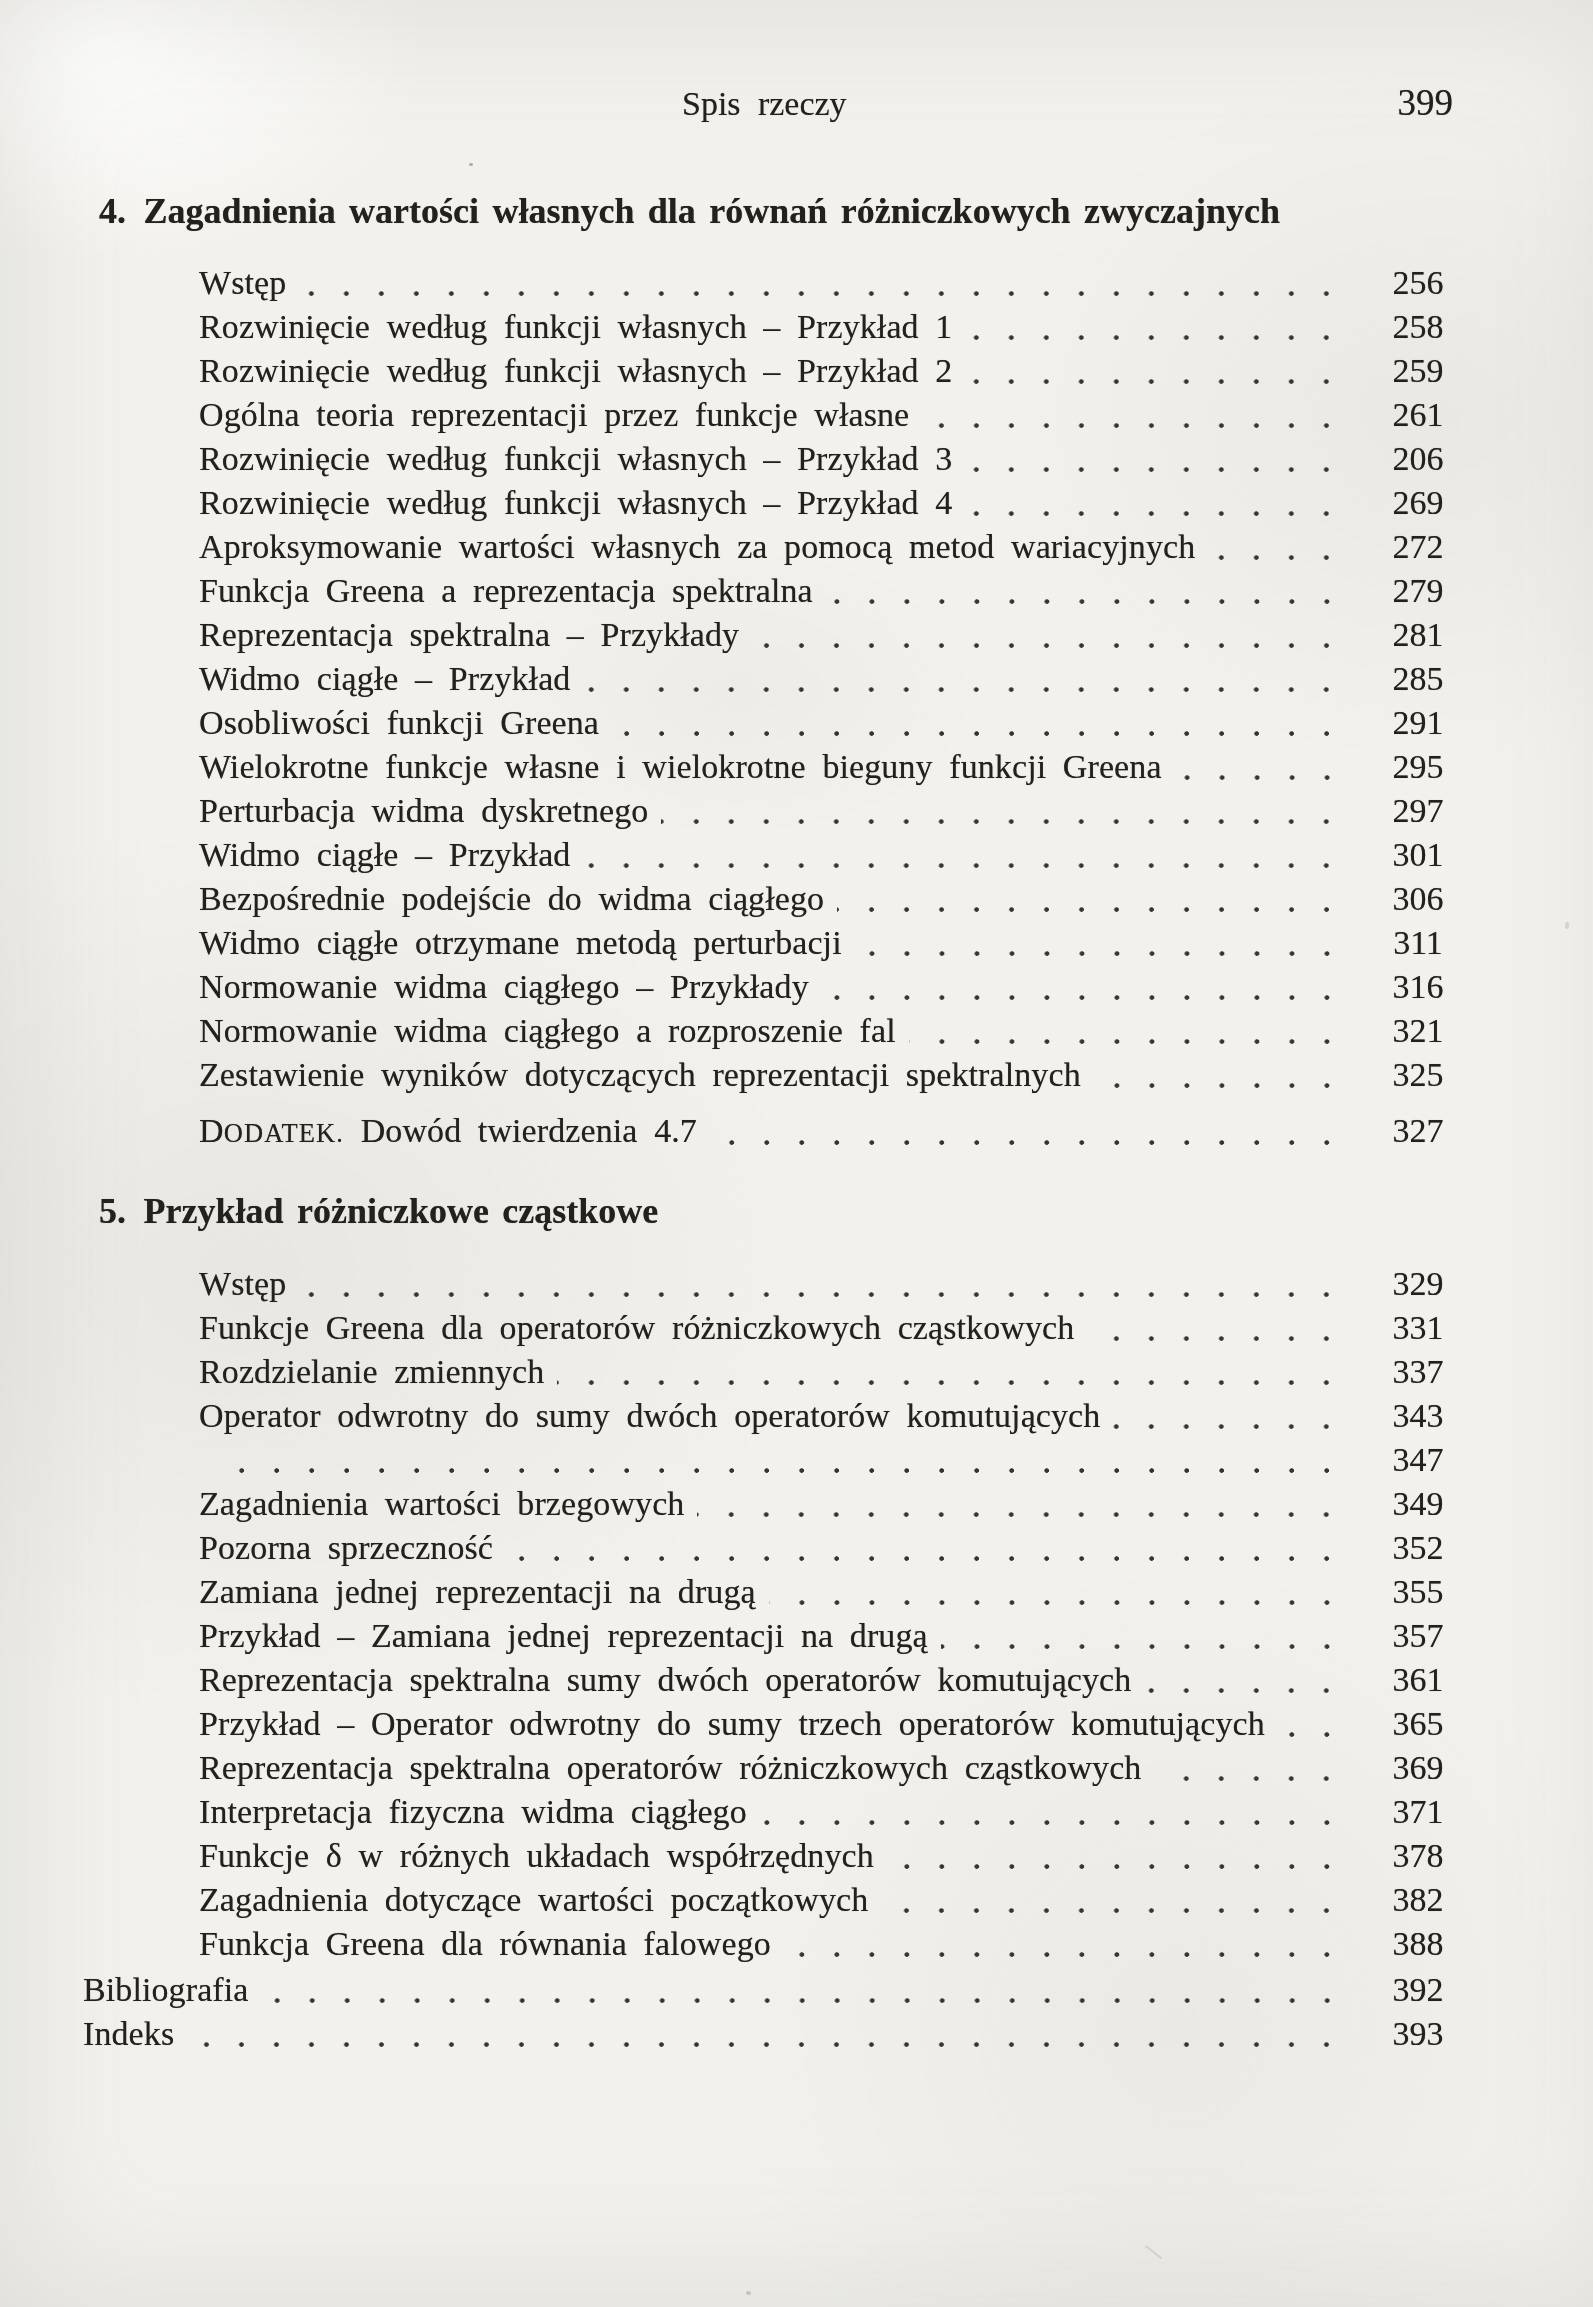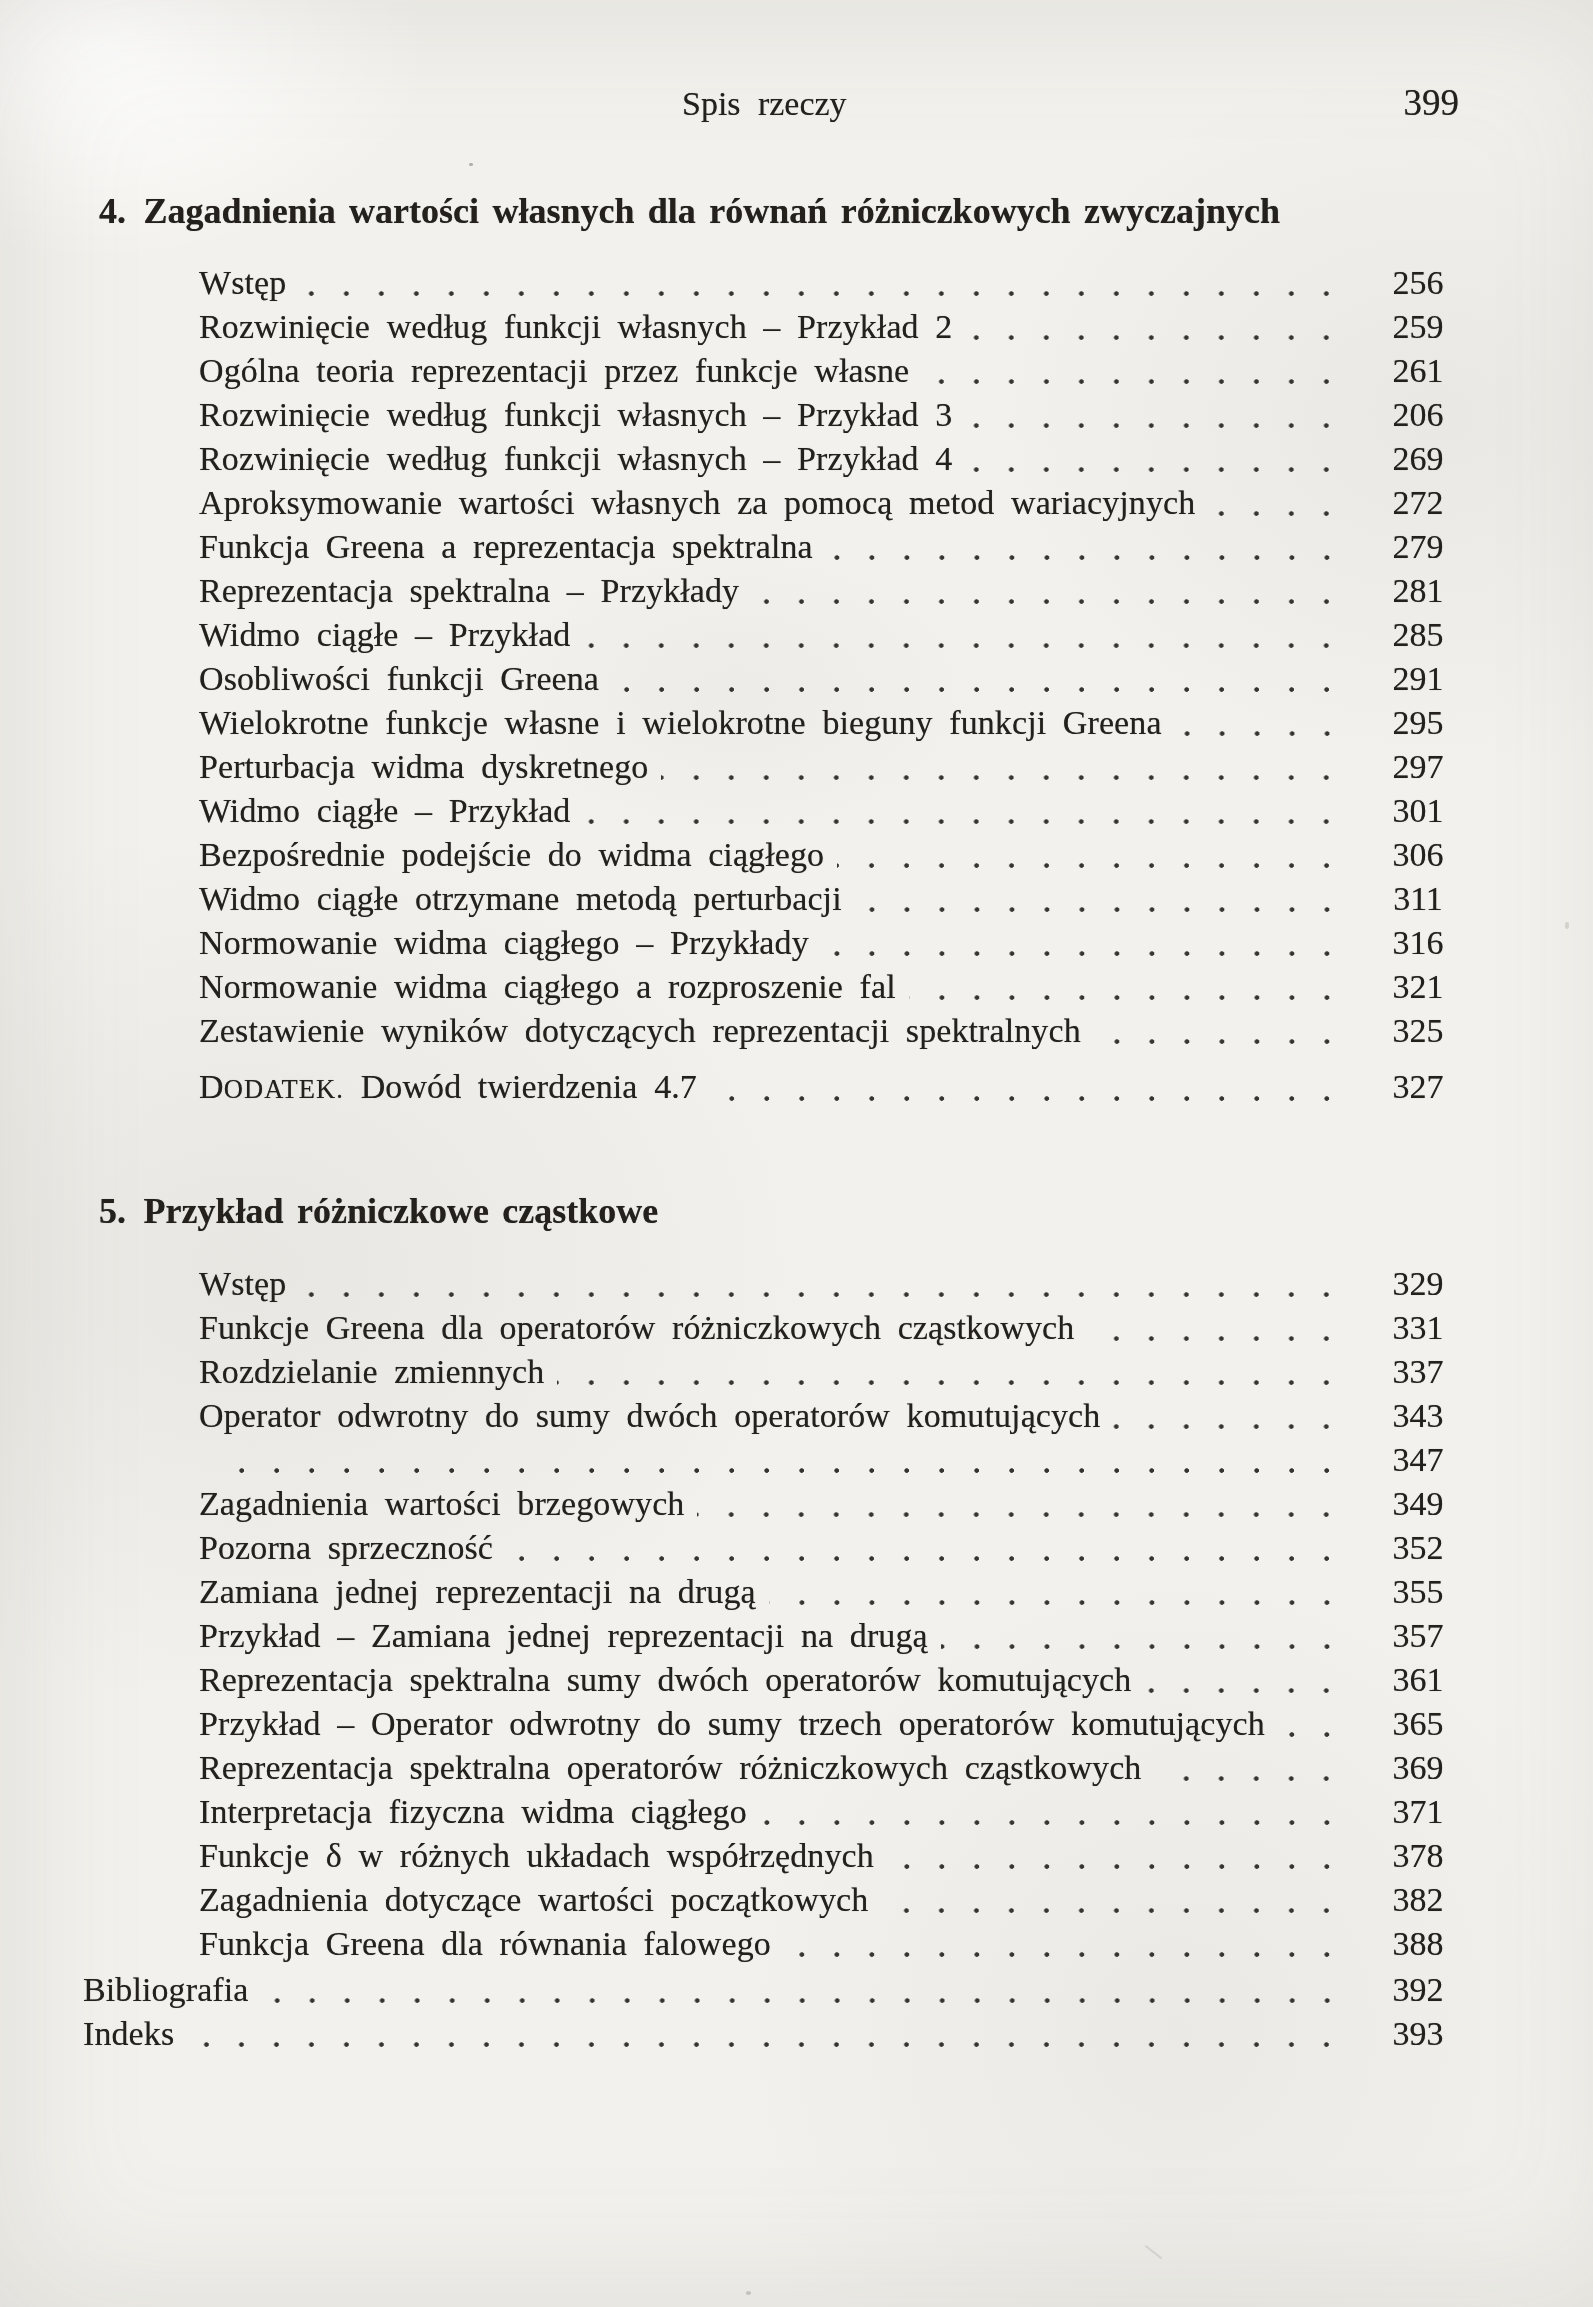--- a/index.html
+++ b/index.html
@@ -27,21 +27,21 @@
     padding-left: 41px;
   }
   .txt{ text-shadow:0 0 0.7px rgba(36,33,29,0.55); }
 
   
   .running-title{
     position:absolute; left:682px; top:87px;
     font-size:34px; line-height:1; word-spacing:8.8px; white-space:nowrap;
   }
   .folio{
-    position:absolute; right:176px; top:84px;
+    position:absolute; right:182px; top:84px;
     font-size:37px; line-height:1;font-family:Liberation Serif, serif;
   }
 
   
   .chapter-heading{
     position:absolute; left:99px; right:182px;
     font-weight:bold; font-size:36px; line-height:44px;
     display:flex; white-space:nowrap;
     word-spacing:4.4px;
   }
@@ -93,20 +93,25 @@
     <span>Zagadnienia wartości własnych dla równań różniczkowych zwyczajnych</span>
   </div>
 
   <div class="entries" id="section4-entries">
       <div class="row">
         <span class="t txt">Wstęp</span>
         <div class="leader"></div>
         <span class="pg txt">256</span>
       </div>
       <div class="row">
+        <span class="t txt">Rozwinięcie według funkcji własnych – Przykład 1</span>
+        <div class="leader"></div>
+        <span class="pg txt">258</span>
+      </div>
+      <div class="row">
         <span class="t txt">Rozwinięcie według funkcji własnych – Przykład 2</span>
         <div class="leader"></div>
         <span class="pg txt">259</span>
       </div>
       <div class="row">
         <span class="t txt">Ogólna teoria reprezentacji przez funkcje własne</span>
         <div class="leader"></div>
         <span class="pg txt">261</span>
       </div>
       <div class="row">

